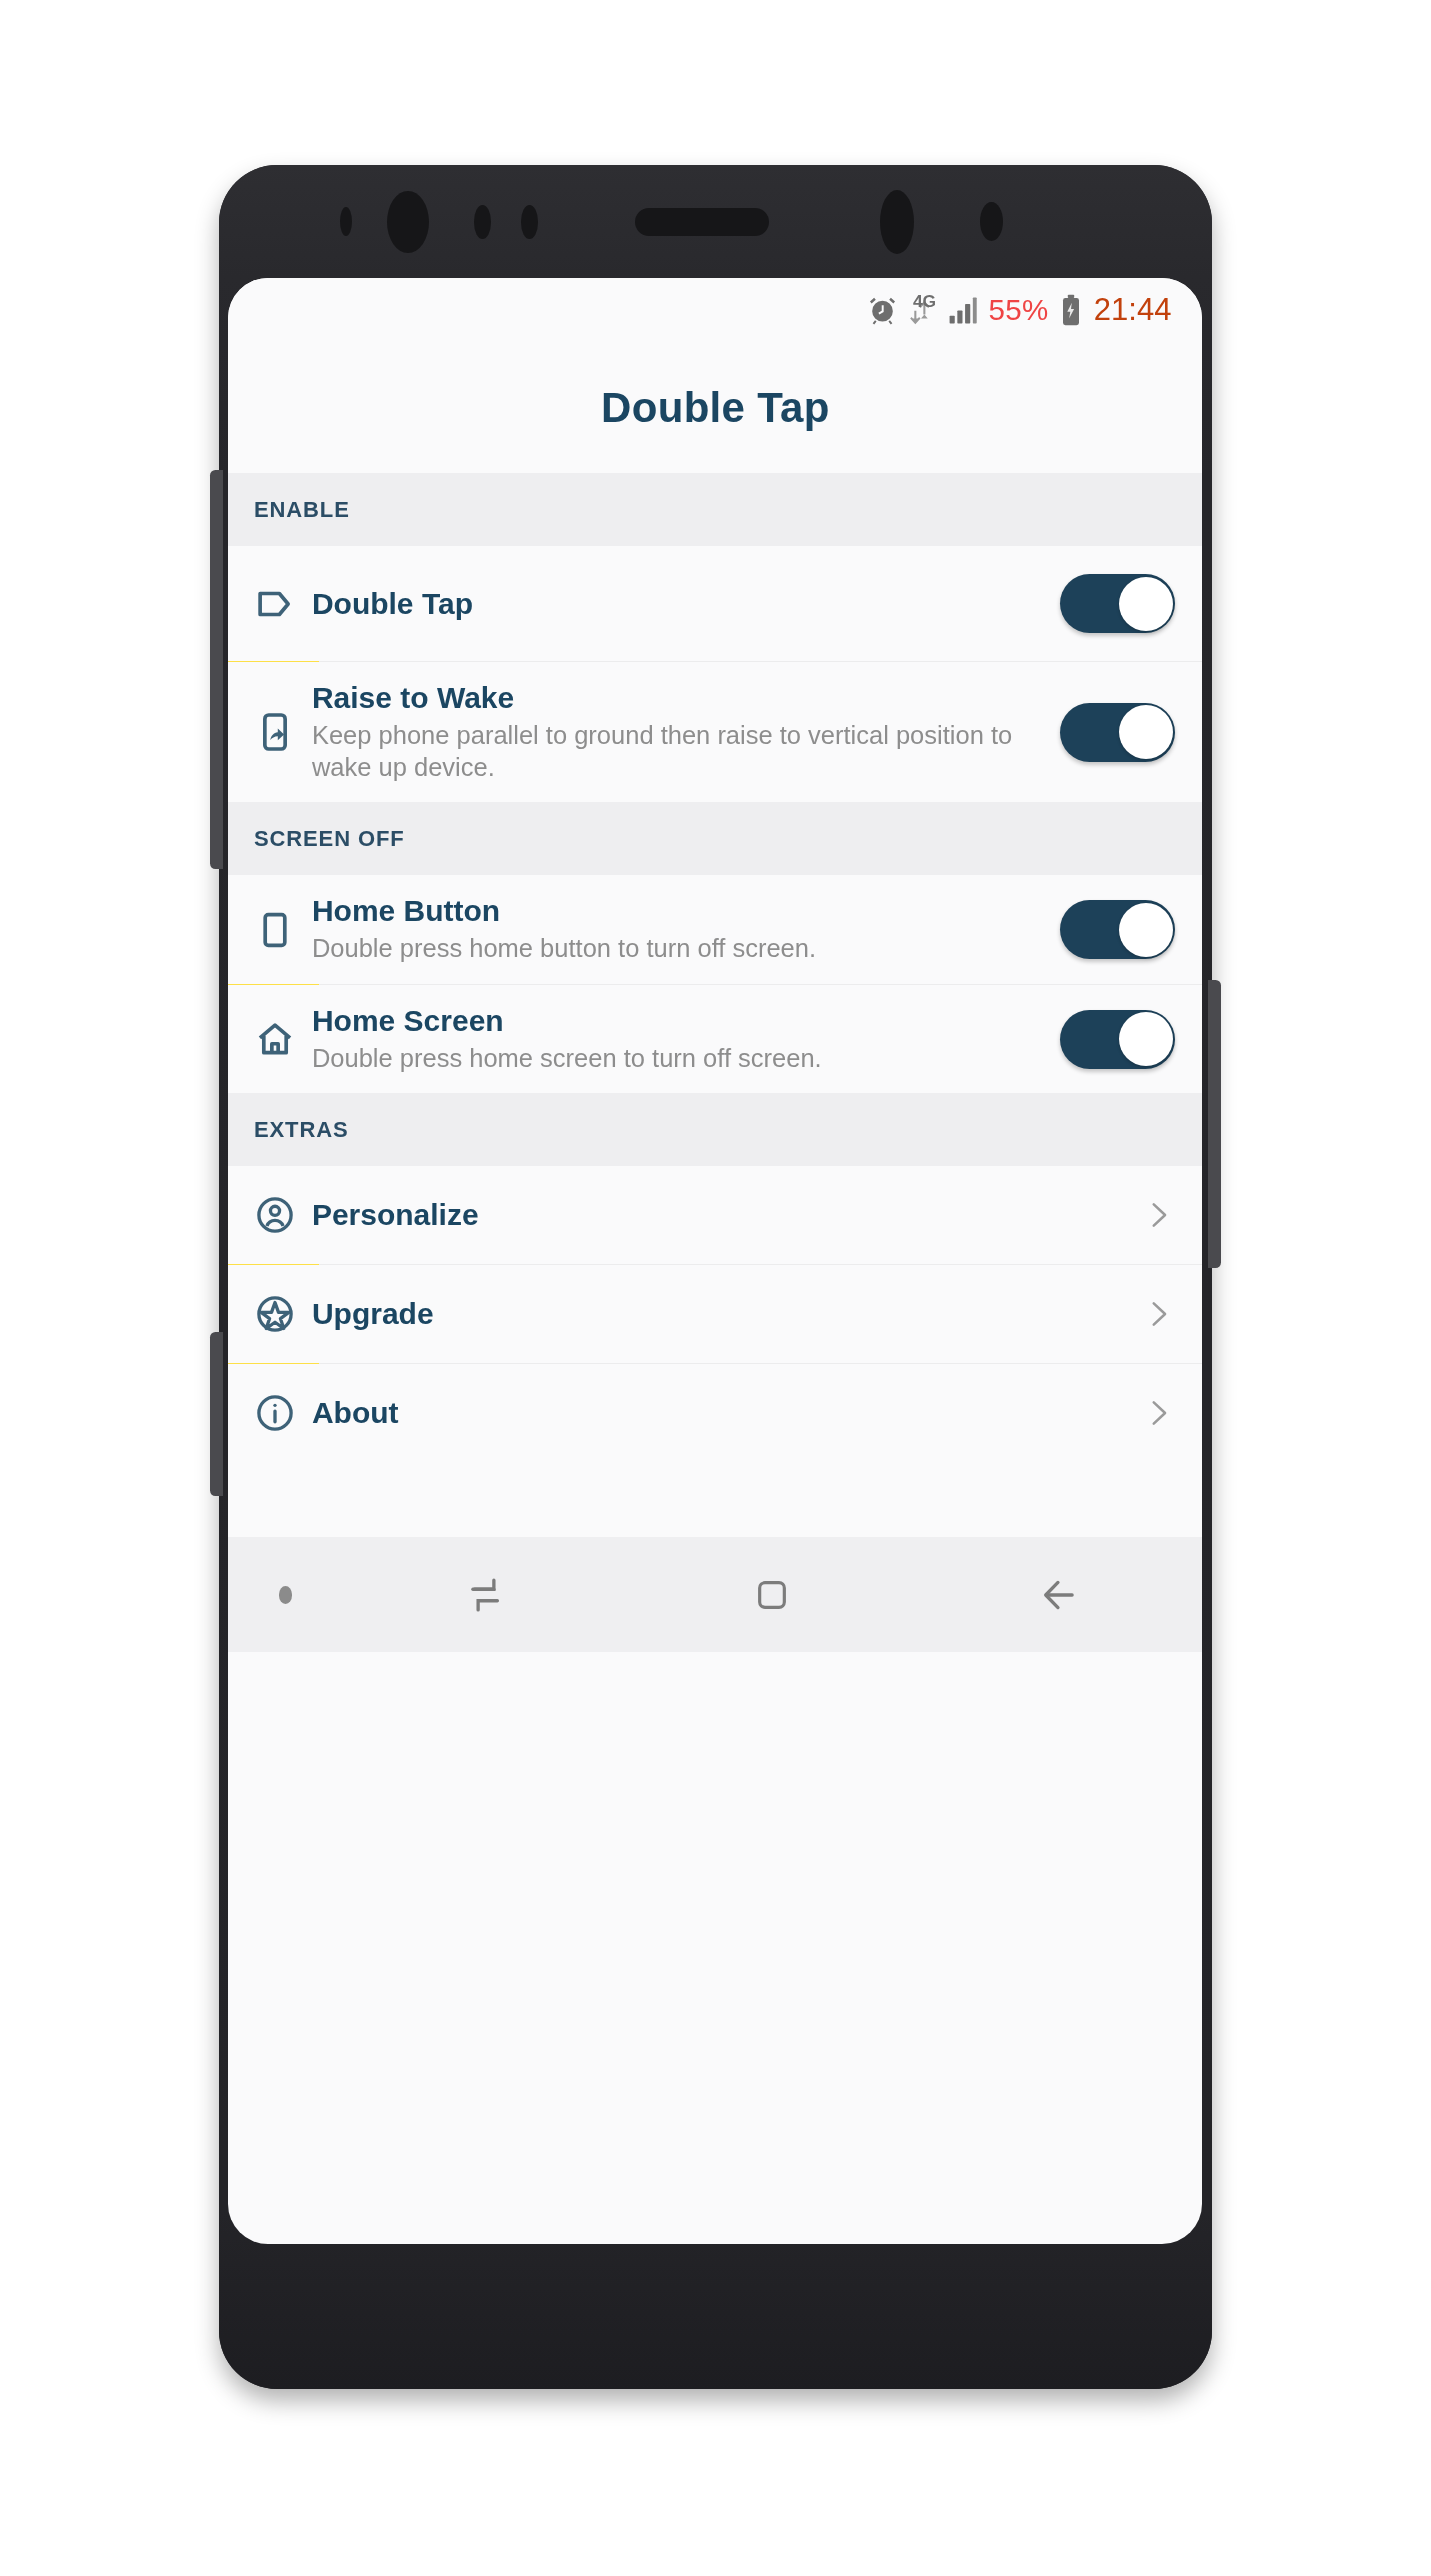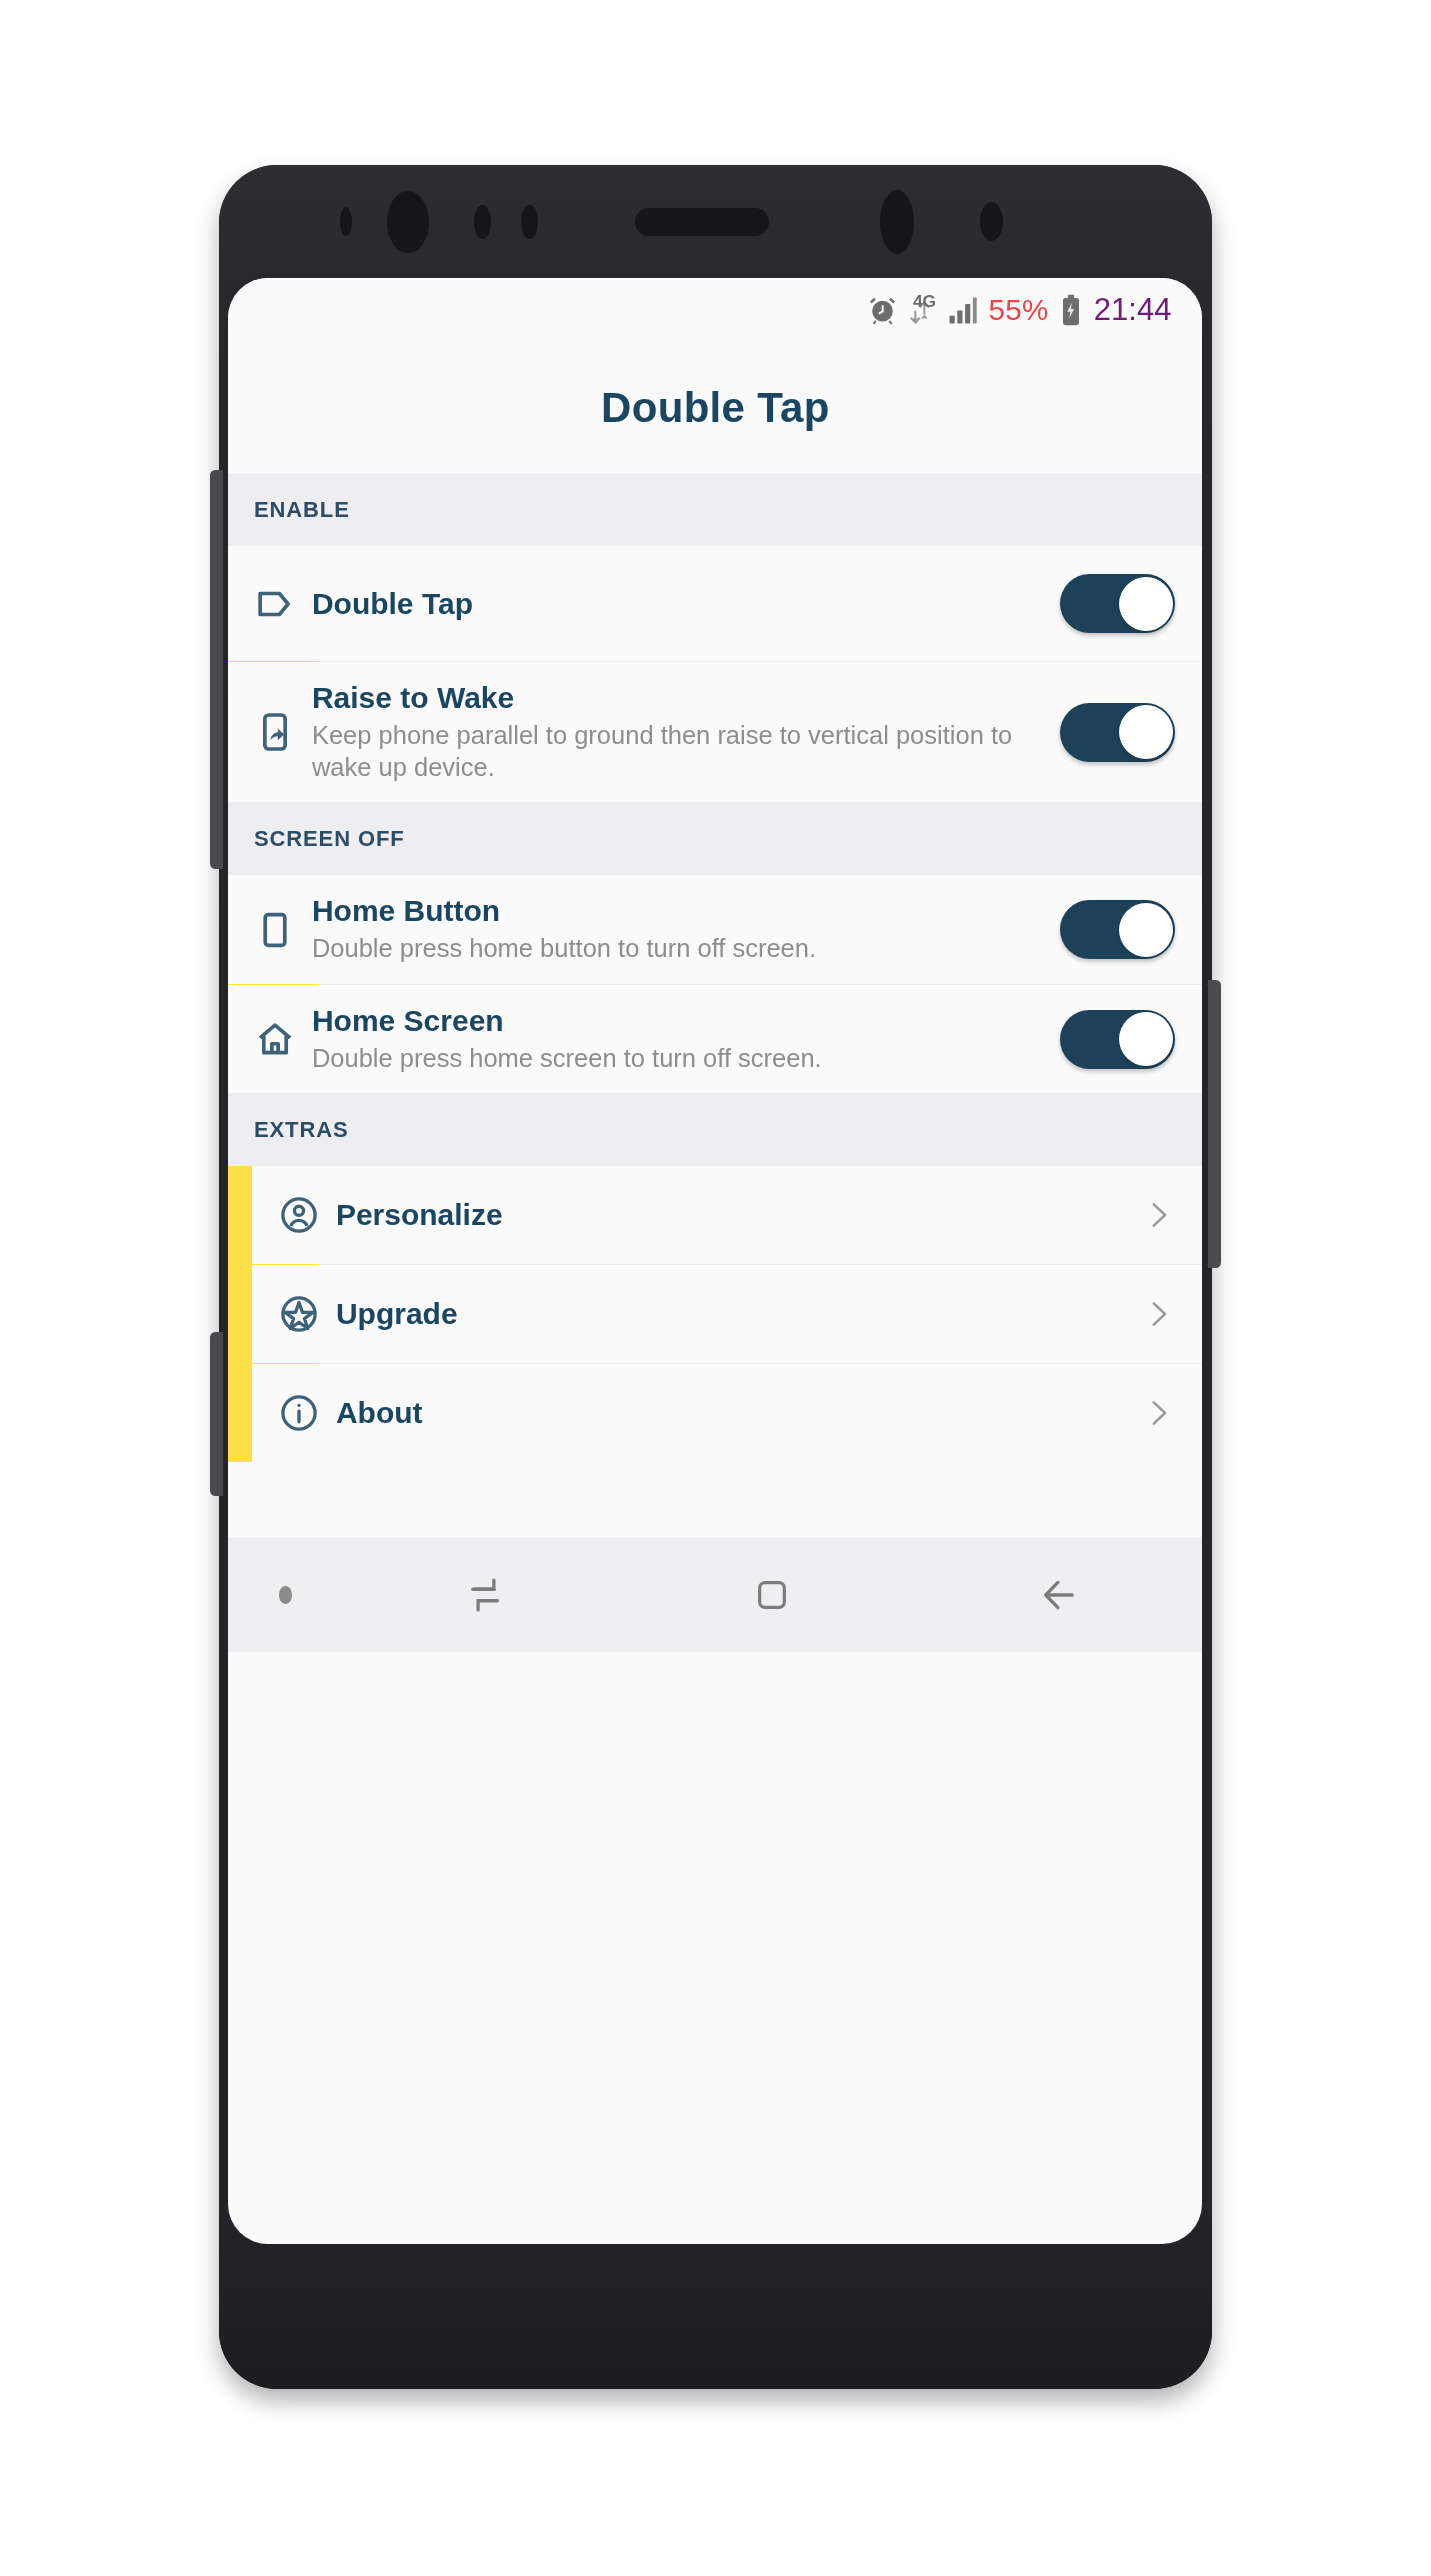--- a/index.html
+++ b/index.html
@@ -67,21 +67,21 @@
     height: 64px;
     display: flex;
     align-items: center;
     justify-content: flex-end;
     padding-right: 31px;
     box-sizing: border-box;
     background: #fafafb;
   }
   .sb-item { display: flex; align-items: center; margin-left: 10.7px; color: #6e6e6e; }
   .sb-text { font-size: 29.5px; color: #ef4444; letter-spacing: 0.3px; }
-  #sb-clock-time { font-size: 31px; color: #701a75; }
+  #sb-clock-time { font-size: 31px; color: #c2410c; }
   #sb-net-label  { font-size: 17.4px; font-weight: bold; color:#6e6e6e; line-height: 1; }
 
   
   #title-bar {
     height: 131px;
     background: #fafafb;
     display: flex;
     align-items: center;
     justify-content: center;
   }
@@ -158,21 +158,20 @@
   }
 
   
   .extra-row {
     display: flex;
     align-items: center;
     padding: 28px 27px 28px 25.5px;
     background: #fafafb;
     min-height: 86px;
     box-sizing: border-box;
-    margin-left: 24px;
   }
   .extra-label {
     flex: 1;
     font-size: 30px;
     font-weight: bold;
     color: #1b4662;
   }
   .chevron { color: #9a9a9a; display:flex; align-items:center; }
 
   #extras-filler { height: 75px; background: #fafafb; }

